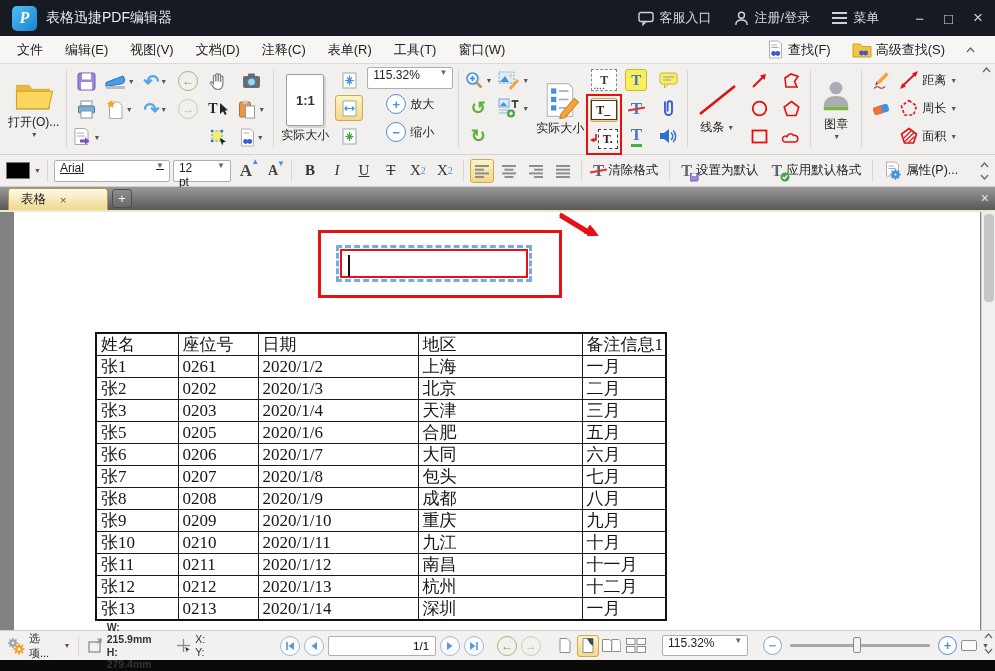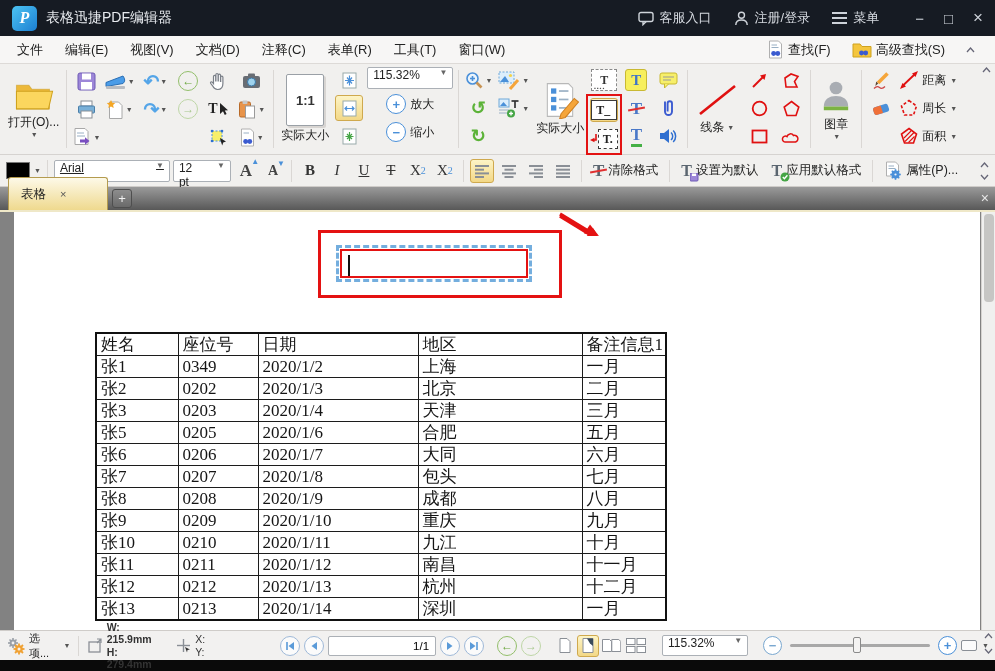--- a/index.html
+++ b/index.html
@@ -61,21 +61,21 @@
   .fbtn.serif { font-family:"Liberation Serif",serif; }
   .fmt-label { display:flex; align-items:center; gap:4px; font-size:12.5px; color:#222; padding:0 5px; }
   .alignicon { display:block; }
   .supsub sub,.supsub sup { color:#4a90d9; font-size:10px; }
   .a-step { position:relative; font:bold 15px "Liberation Serif",serif; color:#444; }
   .a-step .tri { position:absolute; top:-4px; right:-7px; font-size:8px; color:#4a90d9; }
   .chevs { margin-left:auto; display:flex; flex-direction:column; gap:6px; align-items:center; }
 
   
   .tabbar { height:25px; background:linear-gradient(#9a9a9a,#585858); border-bottom:2px solid #efe8c8; display:flex; align-items:flex-end; position:relative; }
-  .tab { height:33px; margin-left:8px; padding:0 8px 0 12px; background:linear-gradient(#fdf9e8,#efd98e); border:1px solid #b49b4e; border-bottom:none; border-radius:3px 3px 0 0; display:flex; align-items:center; gap:14px; font-size:12.5px; color:#222; min-width:100px; }
+  .tab { height:22px; margin-left:8px; padding:0 8px 0 12px; background:linear-gradient(#fdf9e8,#efd98e); border:1px solid #b49b4e; border-bottom:none; border-radius:3px 3px 0 0; display:flex; align-items:center; gap:14px; font-size:12.5px; color:#222; min-width:100px; }
   .tab .close-x { font-size:11px; color:#555; }
   .newtab { width:20px; height:19px; margin-left:4px; margin-bottom:2px; background:linear-gradient(#8d8d8d,#6a6a6a); border:1px solid #4e4e4e; border-radius:3px; color:#f2f2f2; font-size:13px; display:flex; align-items:center; justify-content:center; }
   .tabbar-close { position:absolute; right:6px; top:3px; color:#e8e8e8; font-size:14px; }
 
   
   .docarea { height:418px; background:#828282; position:relative; }
   .page { position:absolute; left:14px; top:0; width:966px; height:418px; background:#fff; overflow:hidden; }
   .vscroll { position:absolute; right:0; top:0; bottom:0; width:14px; background:#f0f0ef; border-left:1px solid #d5d3d0; }
   .vthumb { position:absolute; top:2px; left:2px; width:10px; height:88px; background:#cscsc5; background:#c6c6c4; border-radius:4px; }
 
@@ -753,21 +753,21 @@
             <th>姓名</th>
             <th>座位号</th>
             <th>日期</th>
             <th>地区</th>
             <th>备注信息1</th>
           </tr>
         </thead>
       <tbody>
           <tr>
             <td>张1</td>
-            <td>0349</td>
+            <td>0261</td>
             <td>2020/1/2</td>
             <td>上海</td>
             <td>一月</td>
           </tr>
           <tr>
             <td>张2</td>
             <td>0202</td>
             <td>2020/1/3</td>
             <td>北京</td>
             <td>二月</td>

